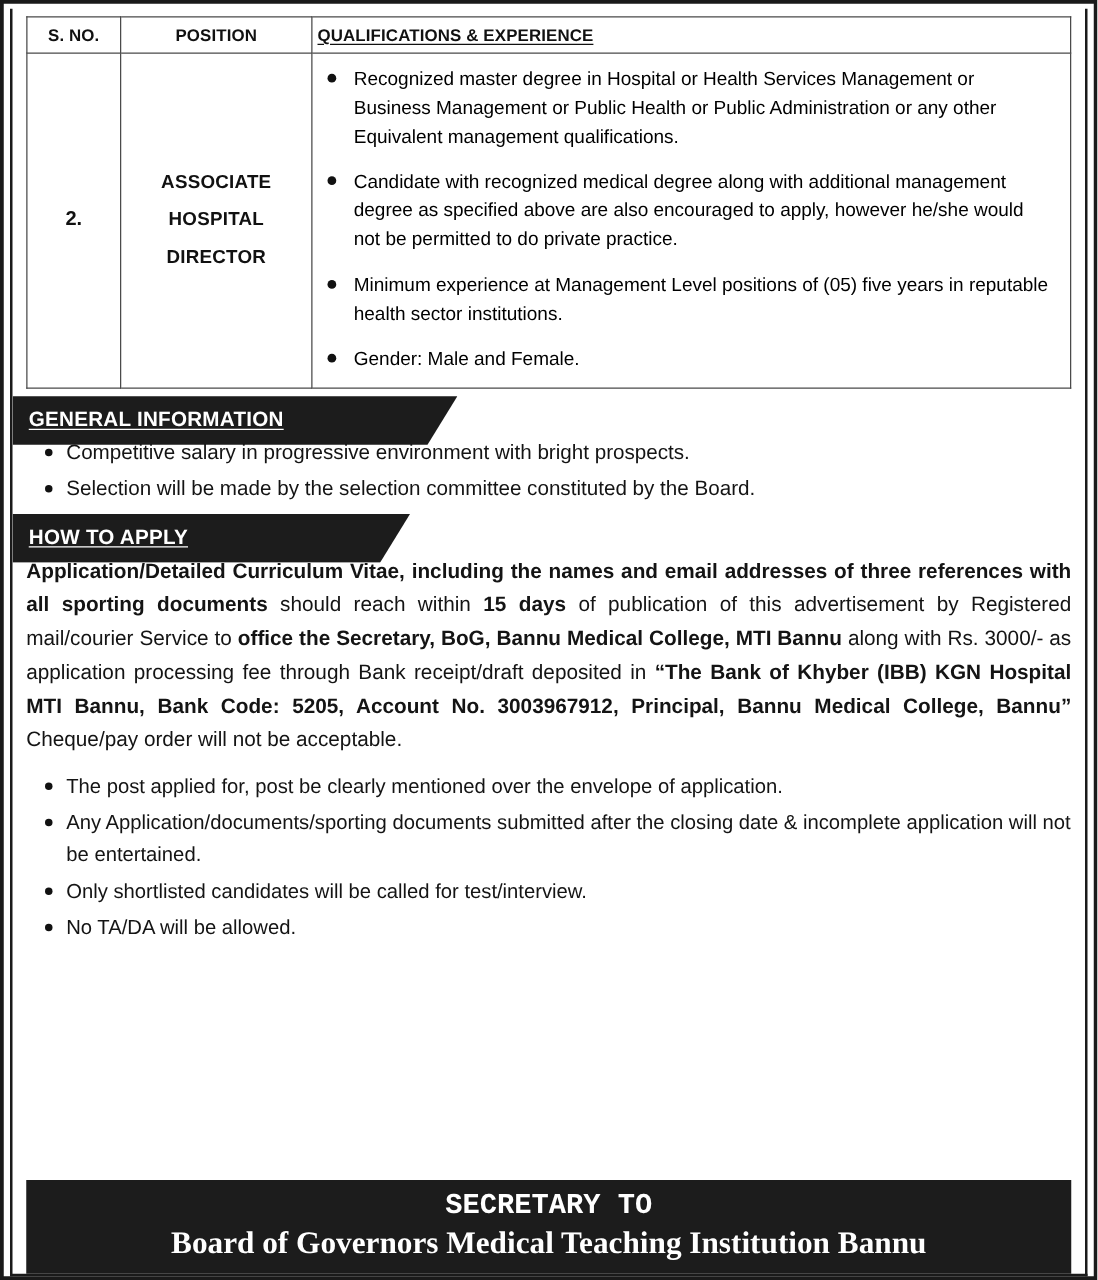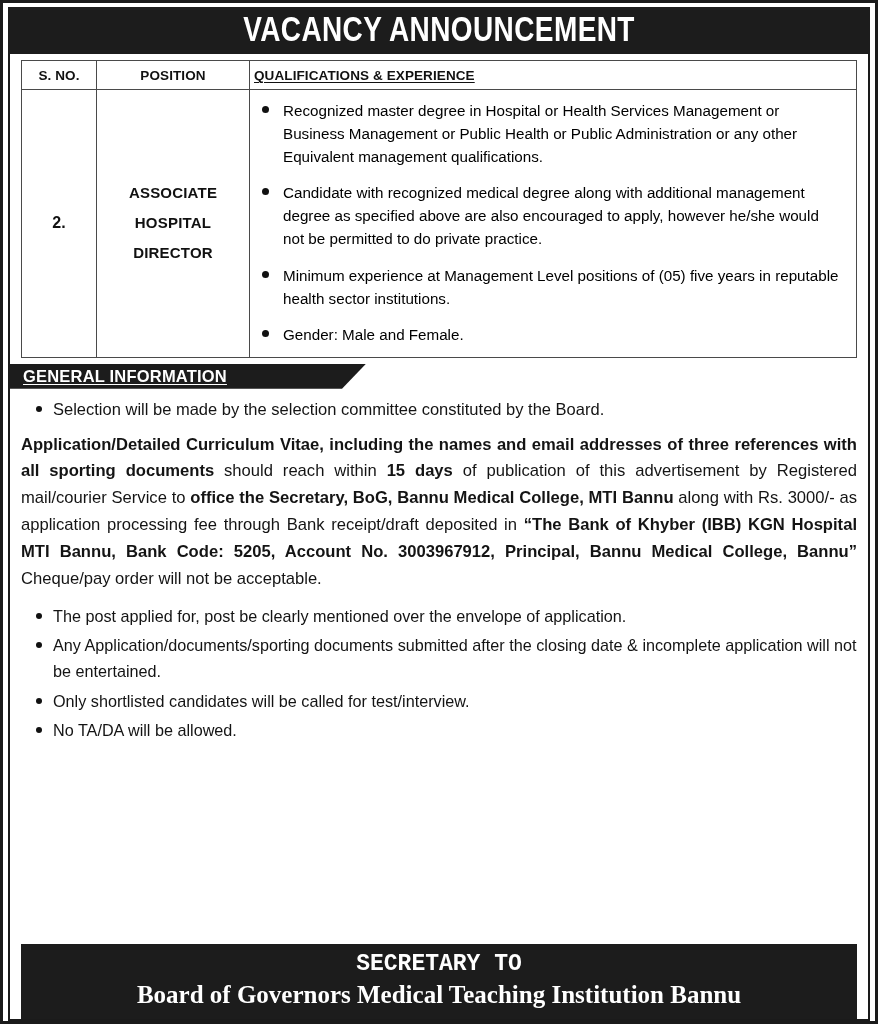--- a/index.html
+++ b/index.html
@@ -157,21 +157,21 @@
   .ribbon {
     position: relative;
     height: 25px;
     margin: 4px 0 2px -11px;
     width: calc(100% + 22px);
   }
   .ribbon .bar {
     position: absolute;
     left: 0;
     top: 0;
-    height: 25px;
+    height: 39px;
     background: #1c1c1c;
     clip-path: polygon(0 0, 100% 0, calc(100% - 24px) 100%, 0 100%);
     display: flex;
     align-items: center;
   }
   .ribbon .bar.w-general { width: 356px; }
   .ribbon .bar.w-apply   { width: 318px; }
   .ribbon .label {
     color: #ffffff;
     font-size: 16.5px;
@@ -267,23 +267,20 @@
     line-height: 1.25;
     display: block;
   }
 </style>
 </head>
 <body>
 
 <div class="poster">
 
 
-  <div class="subtitle-band">
-    <span class="subtitle-text">VACANCY ANNOUNCEMENT</span>
-  </div>
 
   <div class="content">
 
 
     <table class="posts">
       <thead>
         <tr>
           <th class="c-sno">S. NO.</th>
           <th class="c-pos">POSITION</th>
           <th class="c-qual h-qual"><span class="u">QUALIFICATIONS &amp; EXPERIENCE</span></th>
@@ -305,23 +302,29 @@
       </tbody>
     </table>
 
     <div class="ribbon">
       <div class="bar w-general">
         <span class="label">GENERAL INFORMATION</span>
       </div>
     </div>
 
     <ul class="info-list">
+      <li>Competitive salary in progressive environment with bright prospects.</li>
       <li>Selection will be made by the selection committee constituted by the Board.</li>
     </ul>
 
+    <div class="ribbon">
+      <div class="bar w-apply">
+        <span class="label">HOW TO APPLY</span>
+      </div>
+    </div>
 
     <p class="apply-para"><b>Application/Detailed Curriculum Vitae, including the names and email addresses of three references with all sporting documents</b><span> should reach within </span><b>15 days</b><span> of publication of this advertisement by Registered mail/courier Service to </span><b>office the Secretary, BoG, Bannu Medical College, MTI Bannu</b><span> along with Rs. 3000/- as application processing fee through Bank receipt/draft deposited in </span><b>“The Bank of Khyber (IBB) KGN Hospital MTI Bannu, Bank Code: 5205, Account No. 3003967912, Principal, Bannu Medical College, Bannu”</b><span> Cheque/pay order will not be acceptable.</span></p>
 
     <ul class="apply-list">
       <li>The post applied for, post be clearly mentioned over the envelope of application.</li>
       <li>Any Application/documents/sporting documents submitted after the closing date &amp; incomplete application will not be entertained.</li>
       <li>Only shortlisted candidates will be called for test/interview.</li>
       <li>No TA/DA will be allowed.</li>
     </ul>
 

